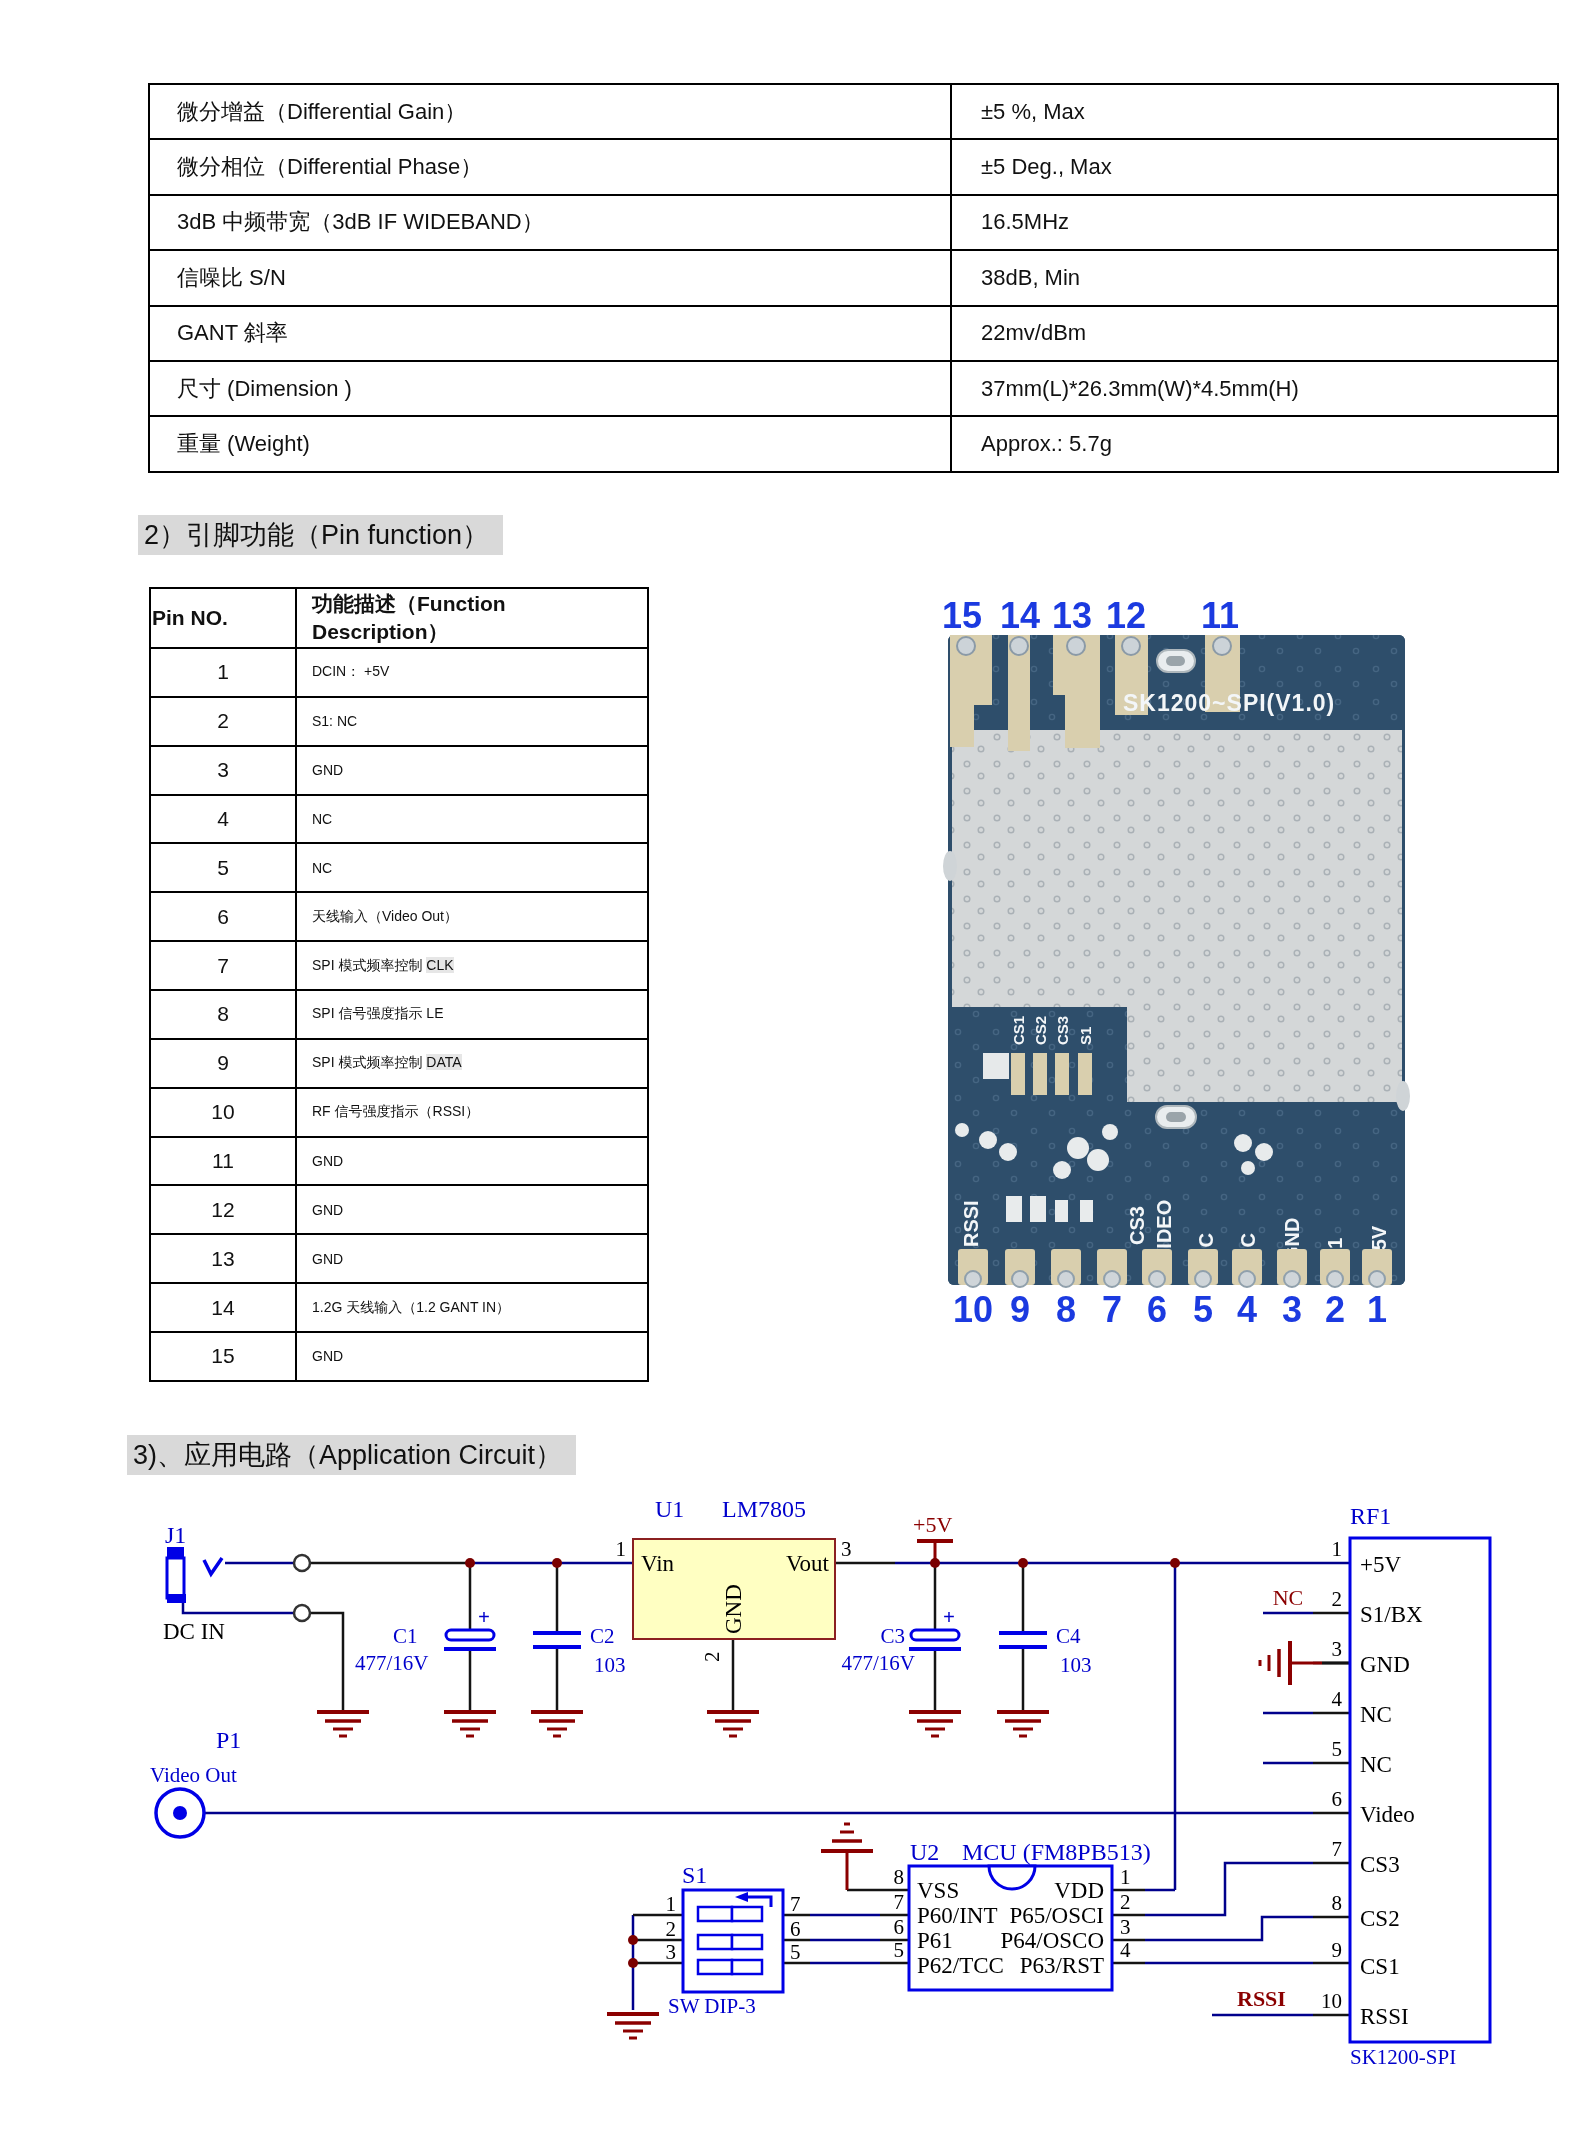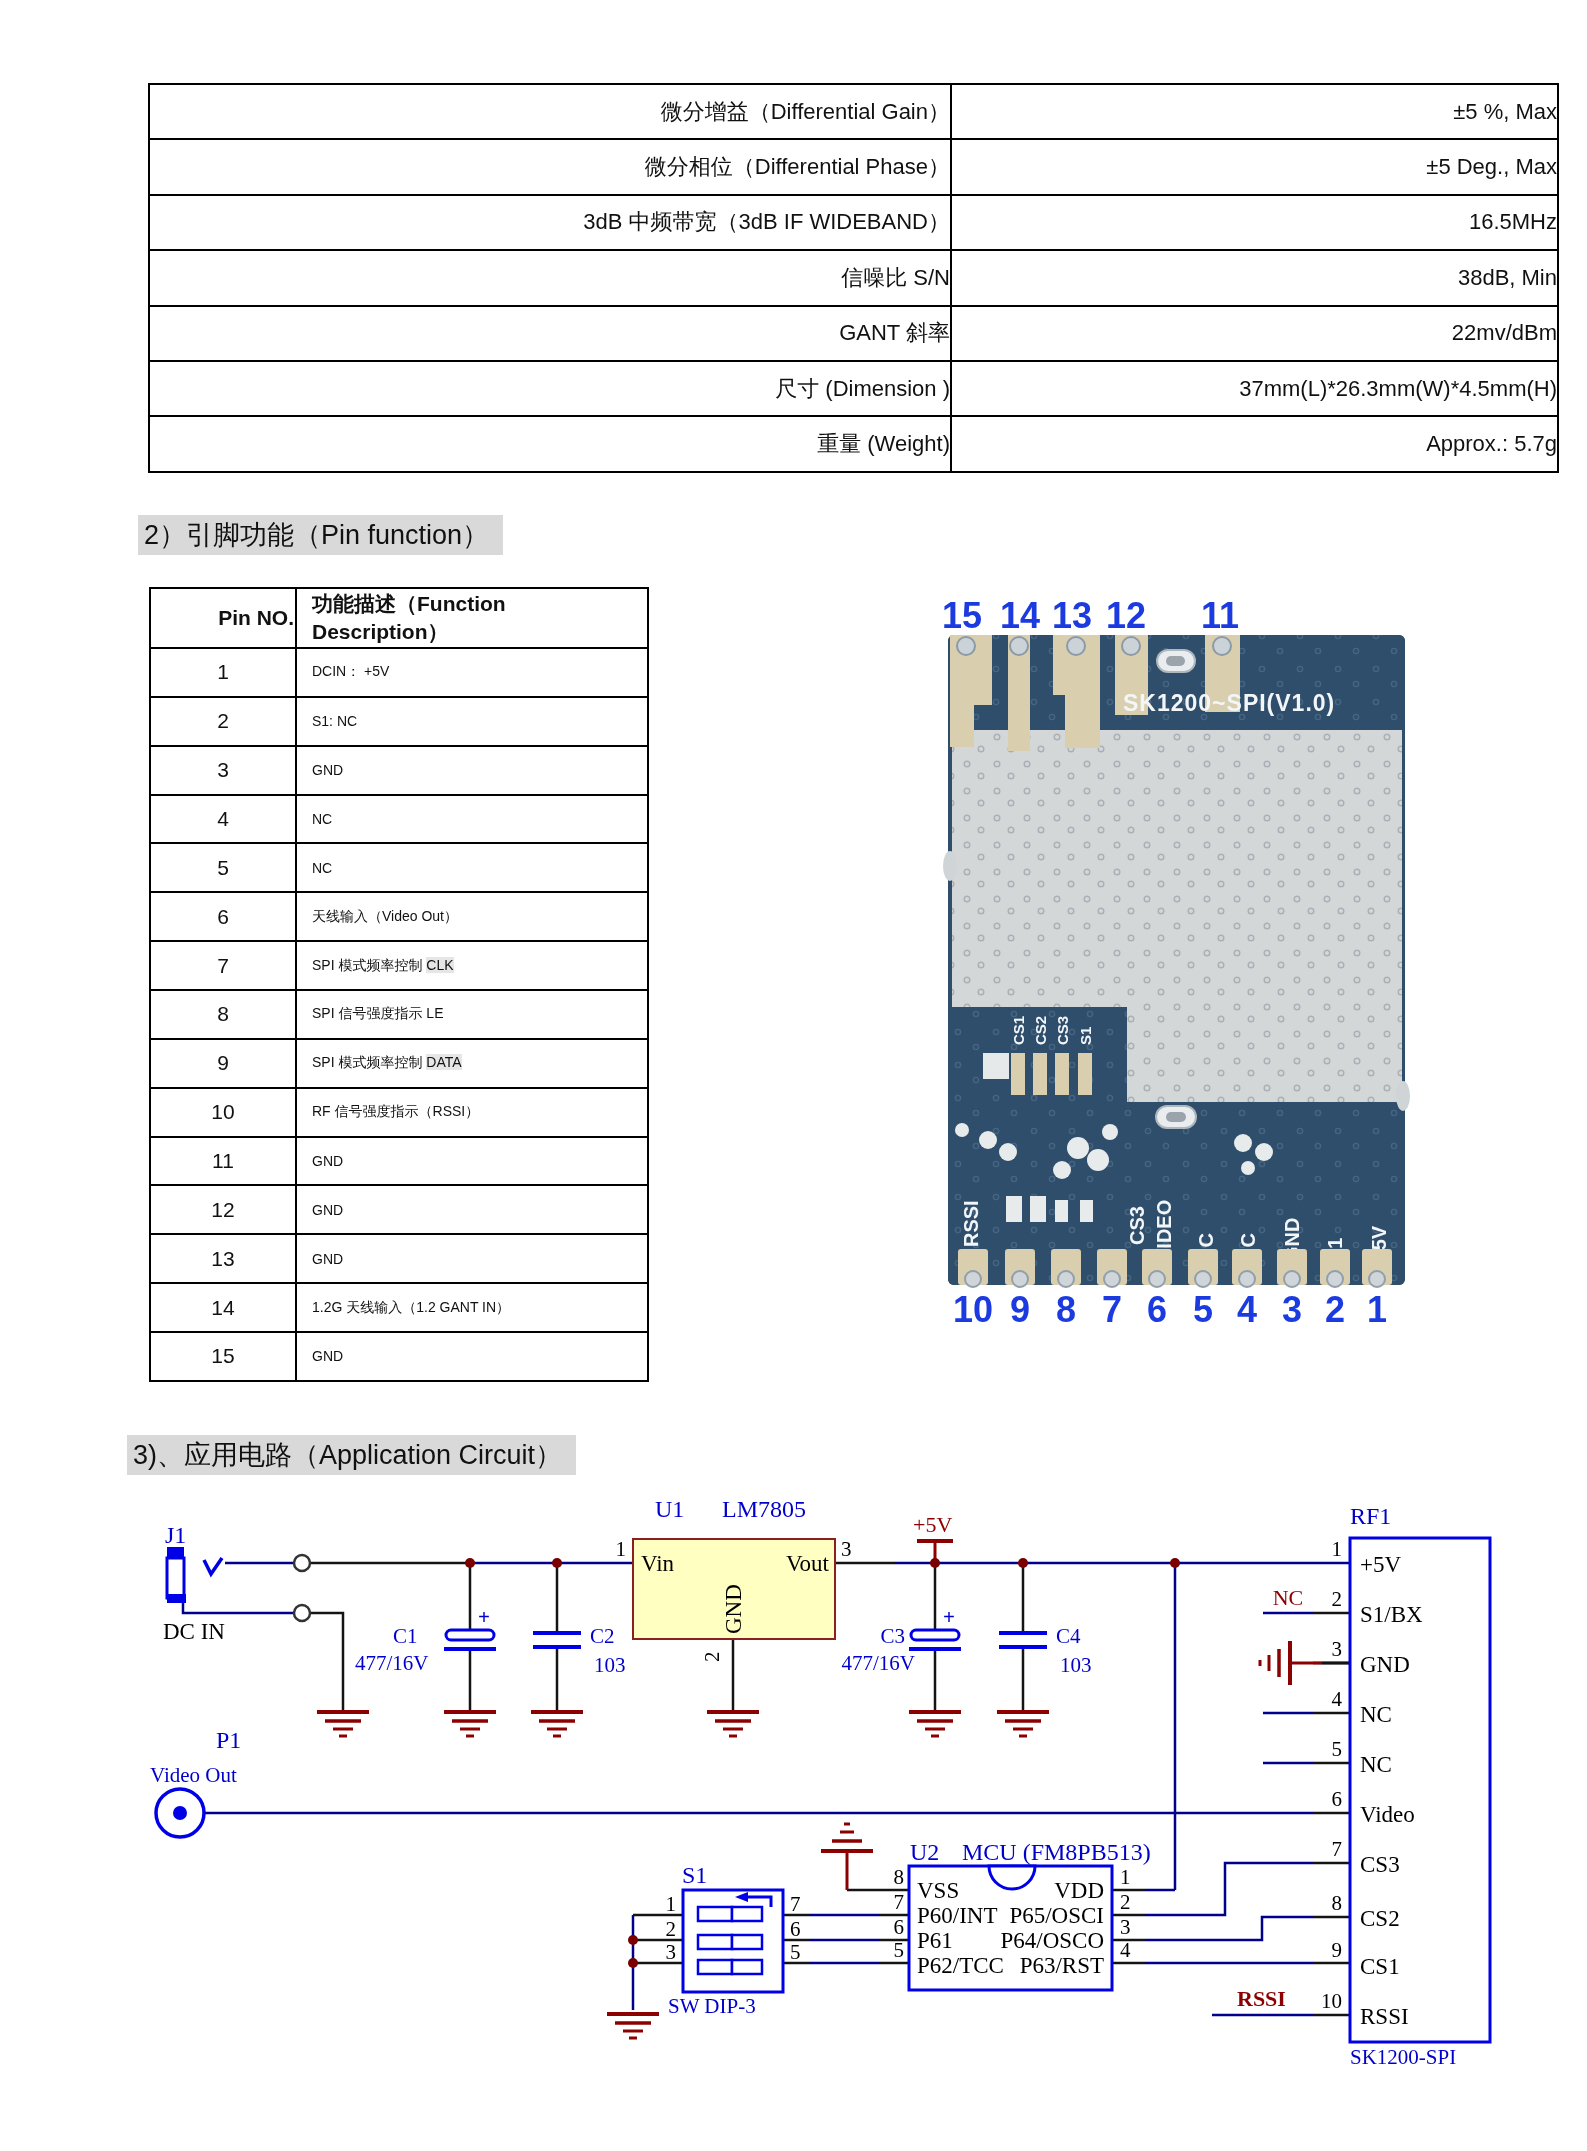--- a/index.html
+++ b/index.html
@@ -1,35 +1,35 @@
 <!DOCTYPE html>
 <html><head>
 <meta charset="utf-8">
 <style>
   html,body{margin:0;padding:0;background:#ffffff;}
   .page{position:relative;width:1587px;height:2151px;background:#fff;overflow:hidden;
         font-family:"Liberation Sans",sans-serif;color:#111;}
   
   table.spec{position:absolute;left:148px;top:83px;border-collapse:collapse;table-layout:fixed;width:1349px;}
   table.spec tr{height:55.4px;}
-  table.spec td{border:2px solid #000;font-size:22px;vertical-align:middle;padding:0;text-align:right;}
+  table.spec td{border:2px solid #000;font-size:22px;vertical-align:middle;padding:0;}
   table.spec td.param{width:773px;padding-left:27px;}
   table.spec td.val{width:576px;padding-left:29px;}
   
   .sec-head{position:absolute;background:#d9d9d9;font-size:27px;font-weight:normal;
             line-height:40px;height:40px;padding:0 14px 0 6px;white-space:nowrap;}
   .h2{left:138px;top:515px;}
   .h3{left:127px;top:1435px;}
   
   table.pins{position:absolute;left:149px;top:587px;border-collapse:collapse;table-layout:fixed;width:476px;}
   table.pins th,table.pins td{border:2px solid #000;vertical-align:middle;}
   table.pins thead tr{height:50px;}
   table.pins tbody tr{height:48.87px;}
   table.pins th{font-size:21px;font-weight:bold;}
-  table.pins th.c1{width:142px;text-align:right;}
+  table.pins th.c1{width:142px;text-align:left;}
   table.pins th.c2{width:334px;text-align:left;padding-left:15px;}
   table.pins td.no{text-align:center;font-size:21px;}
   table.pins td.desc{text-align:left;padding-left:15px;font-size:14px;}
   .hl{background:#e6e6e6;padding:0 0;}
   
   svg{position:absolute;overflow:visible;}
   #pcb-svg{left:930px;top:598px;}
   #sch-svg{left:0;top:1490px;}
   .silk{font-family:"Liberation Sans",sans-serif;font-weight:bold;fill:#f3f6f8;}
   .pinnum{font-family:"Liberation Sans",sans-serif;font-weight:bold;fill:#1b3ae0;font-size:36px;}

